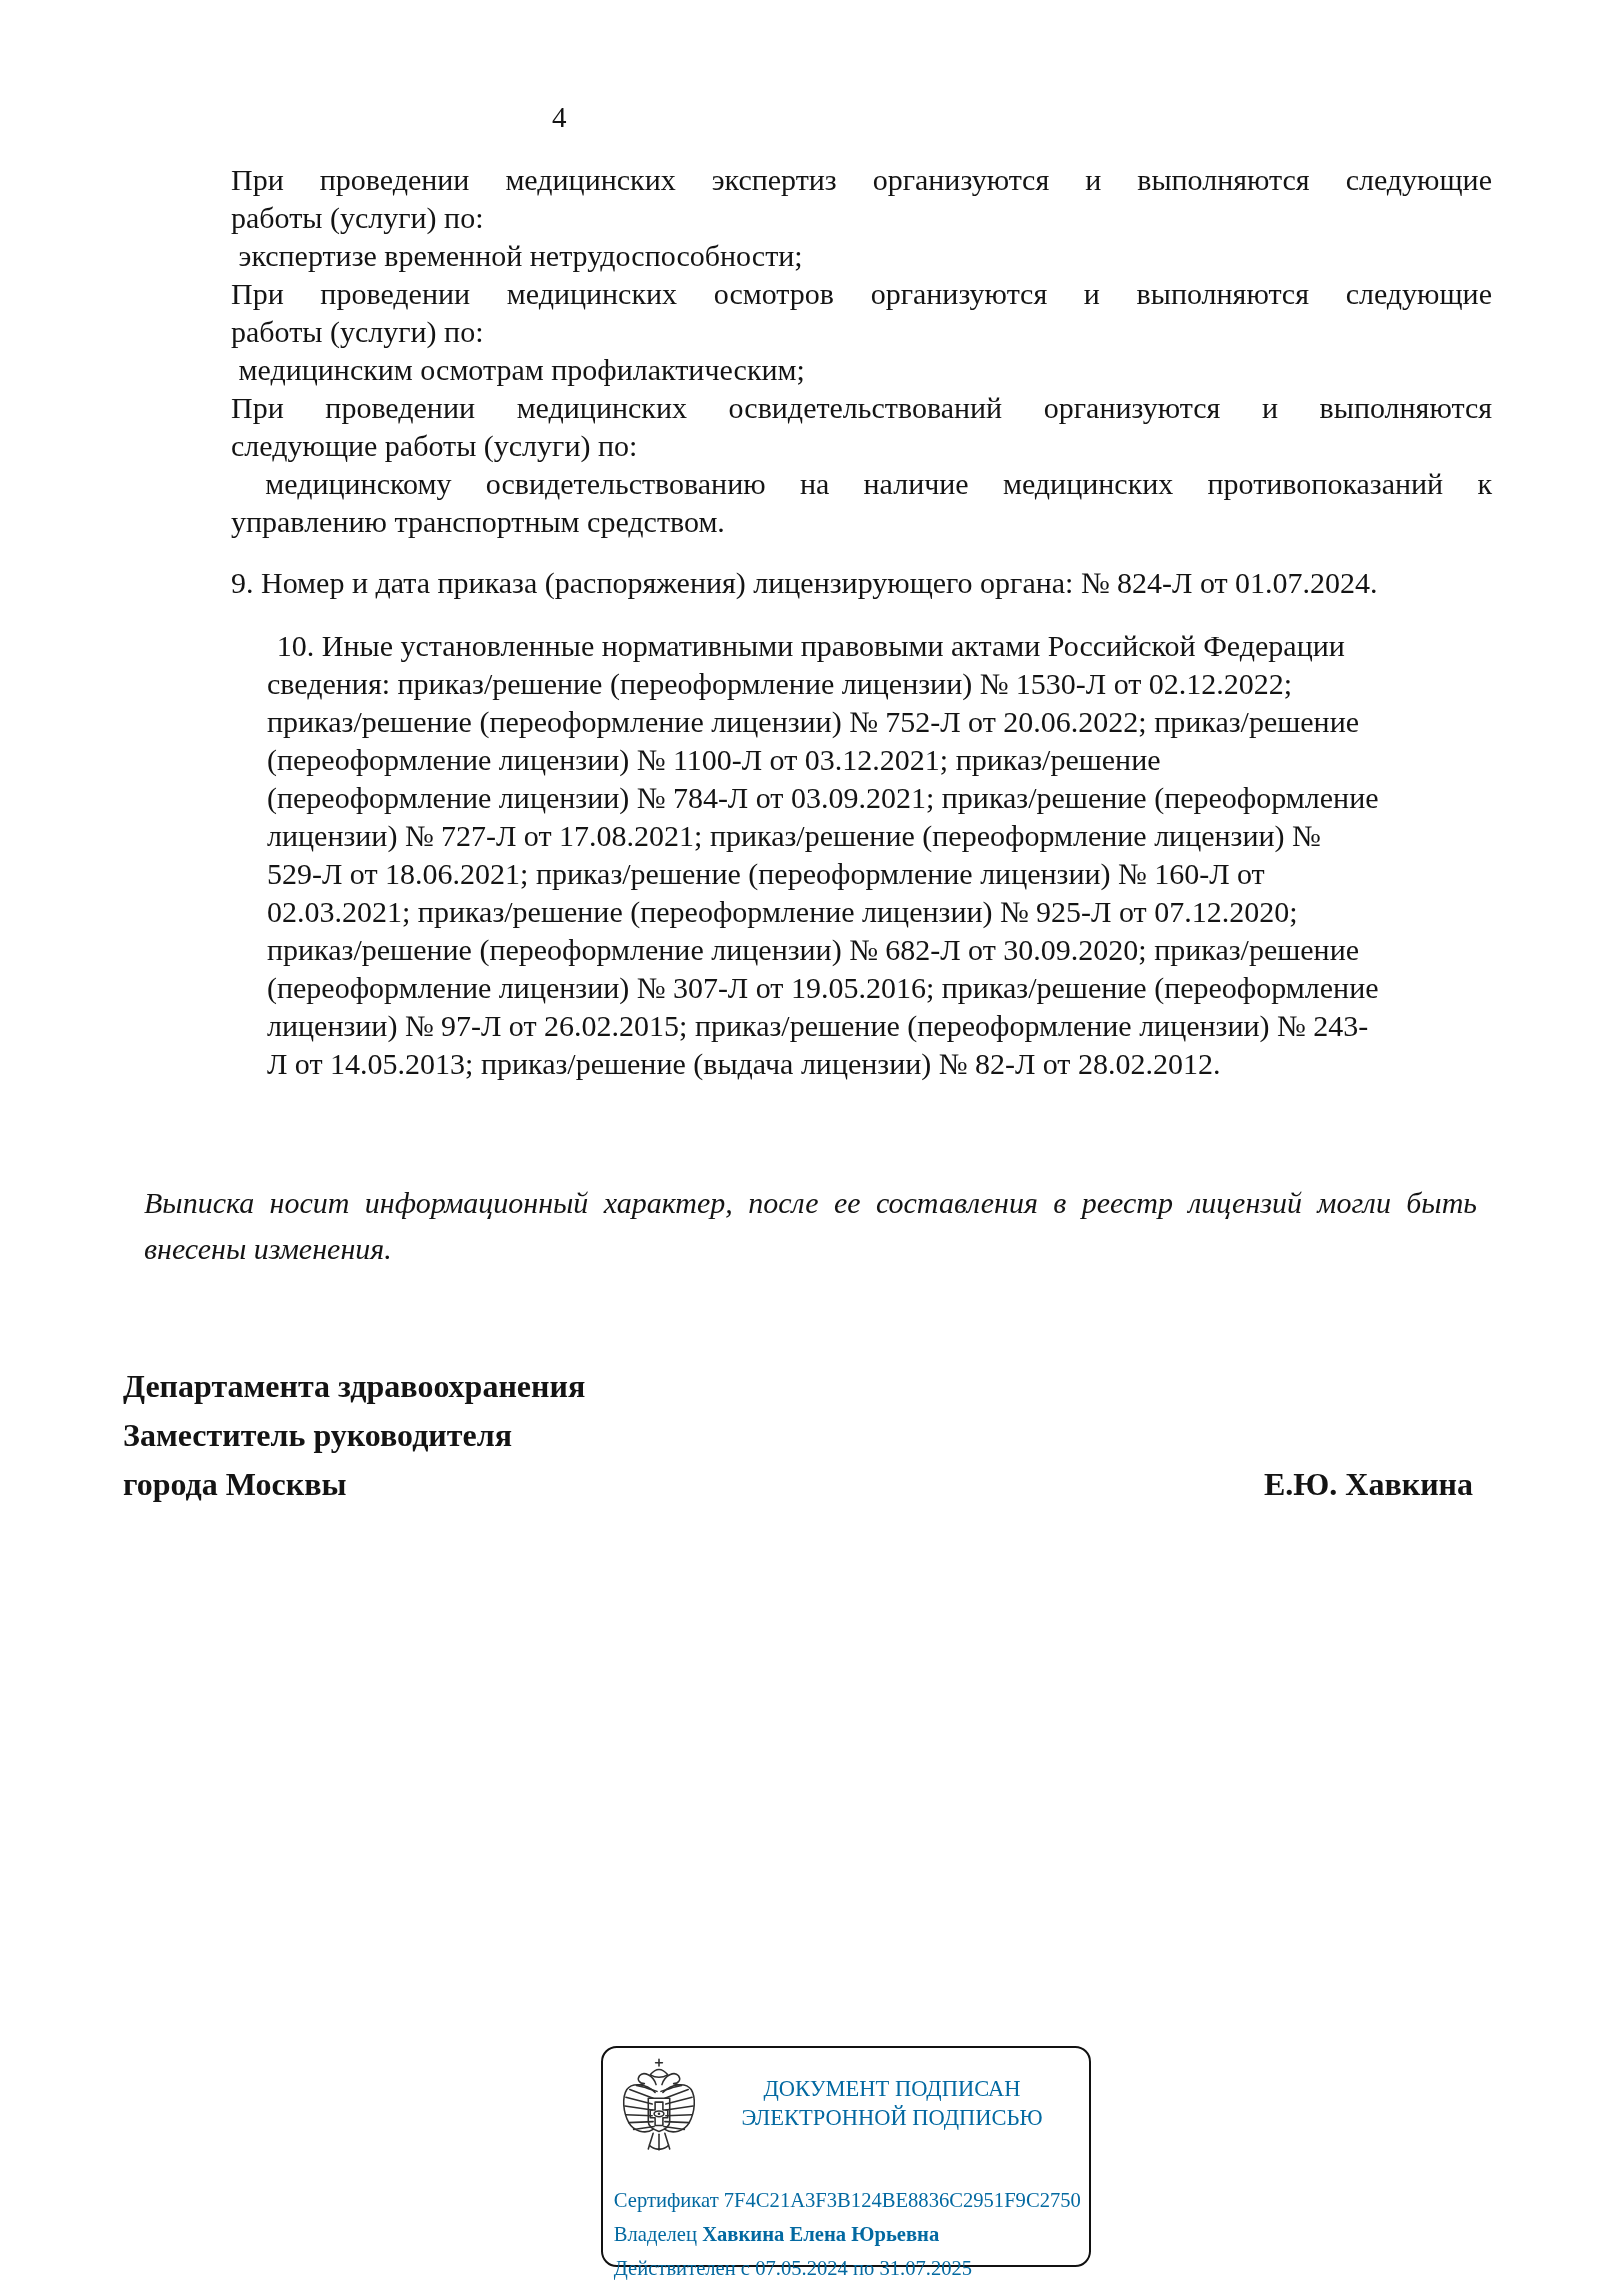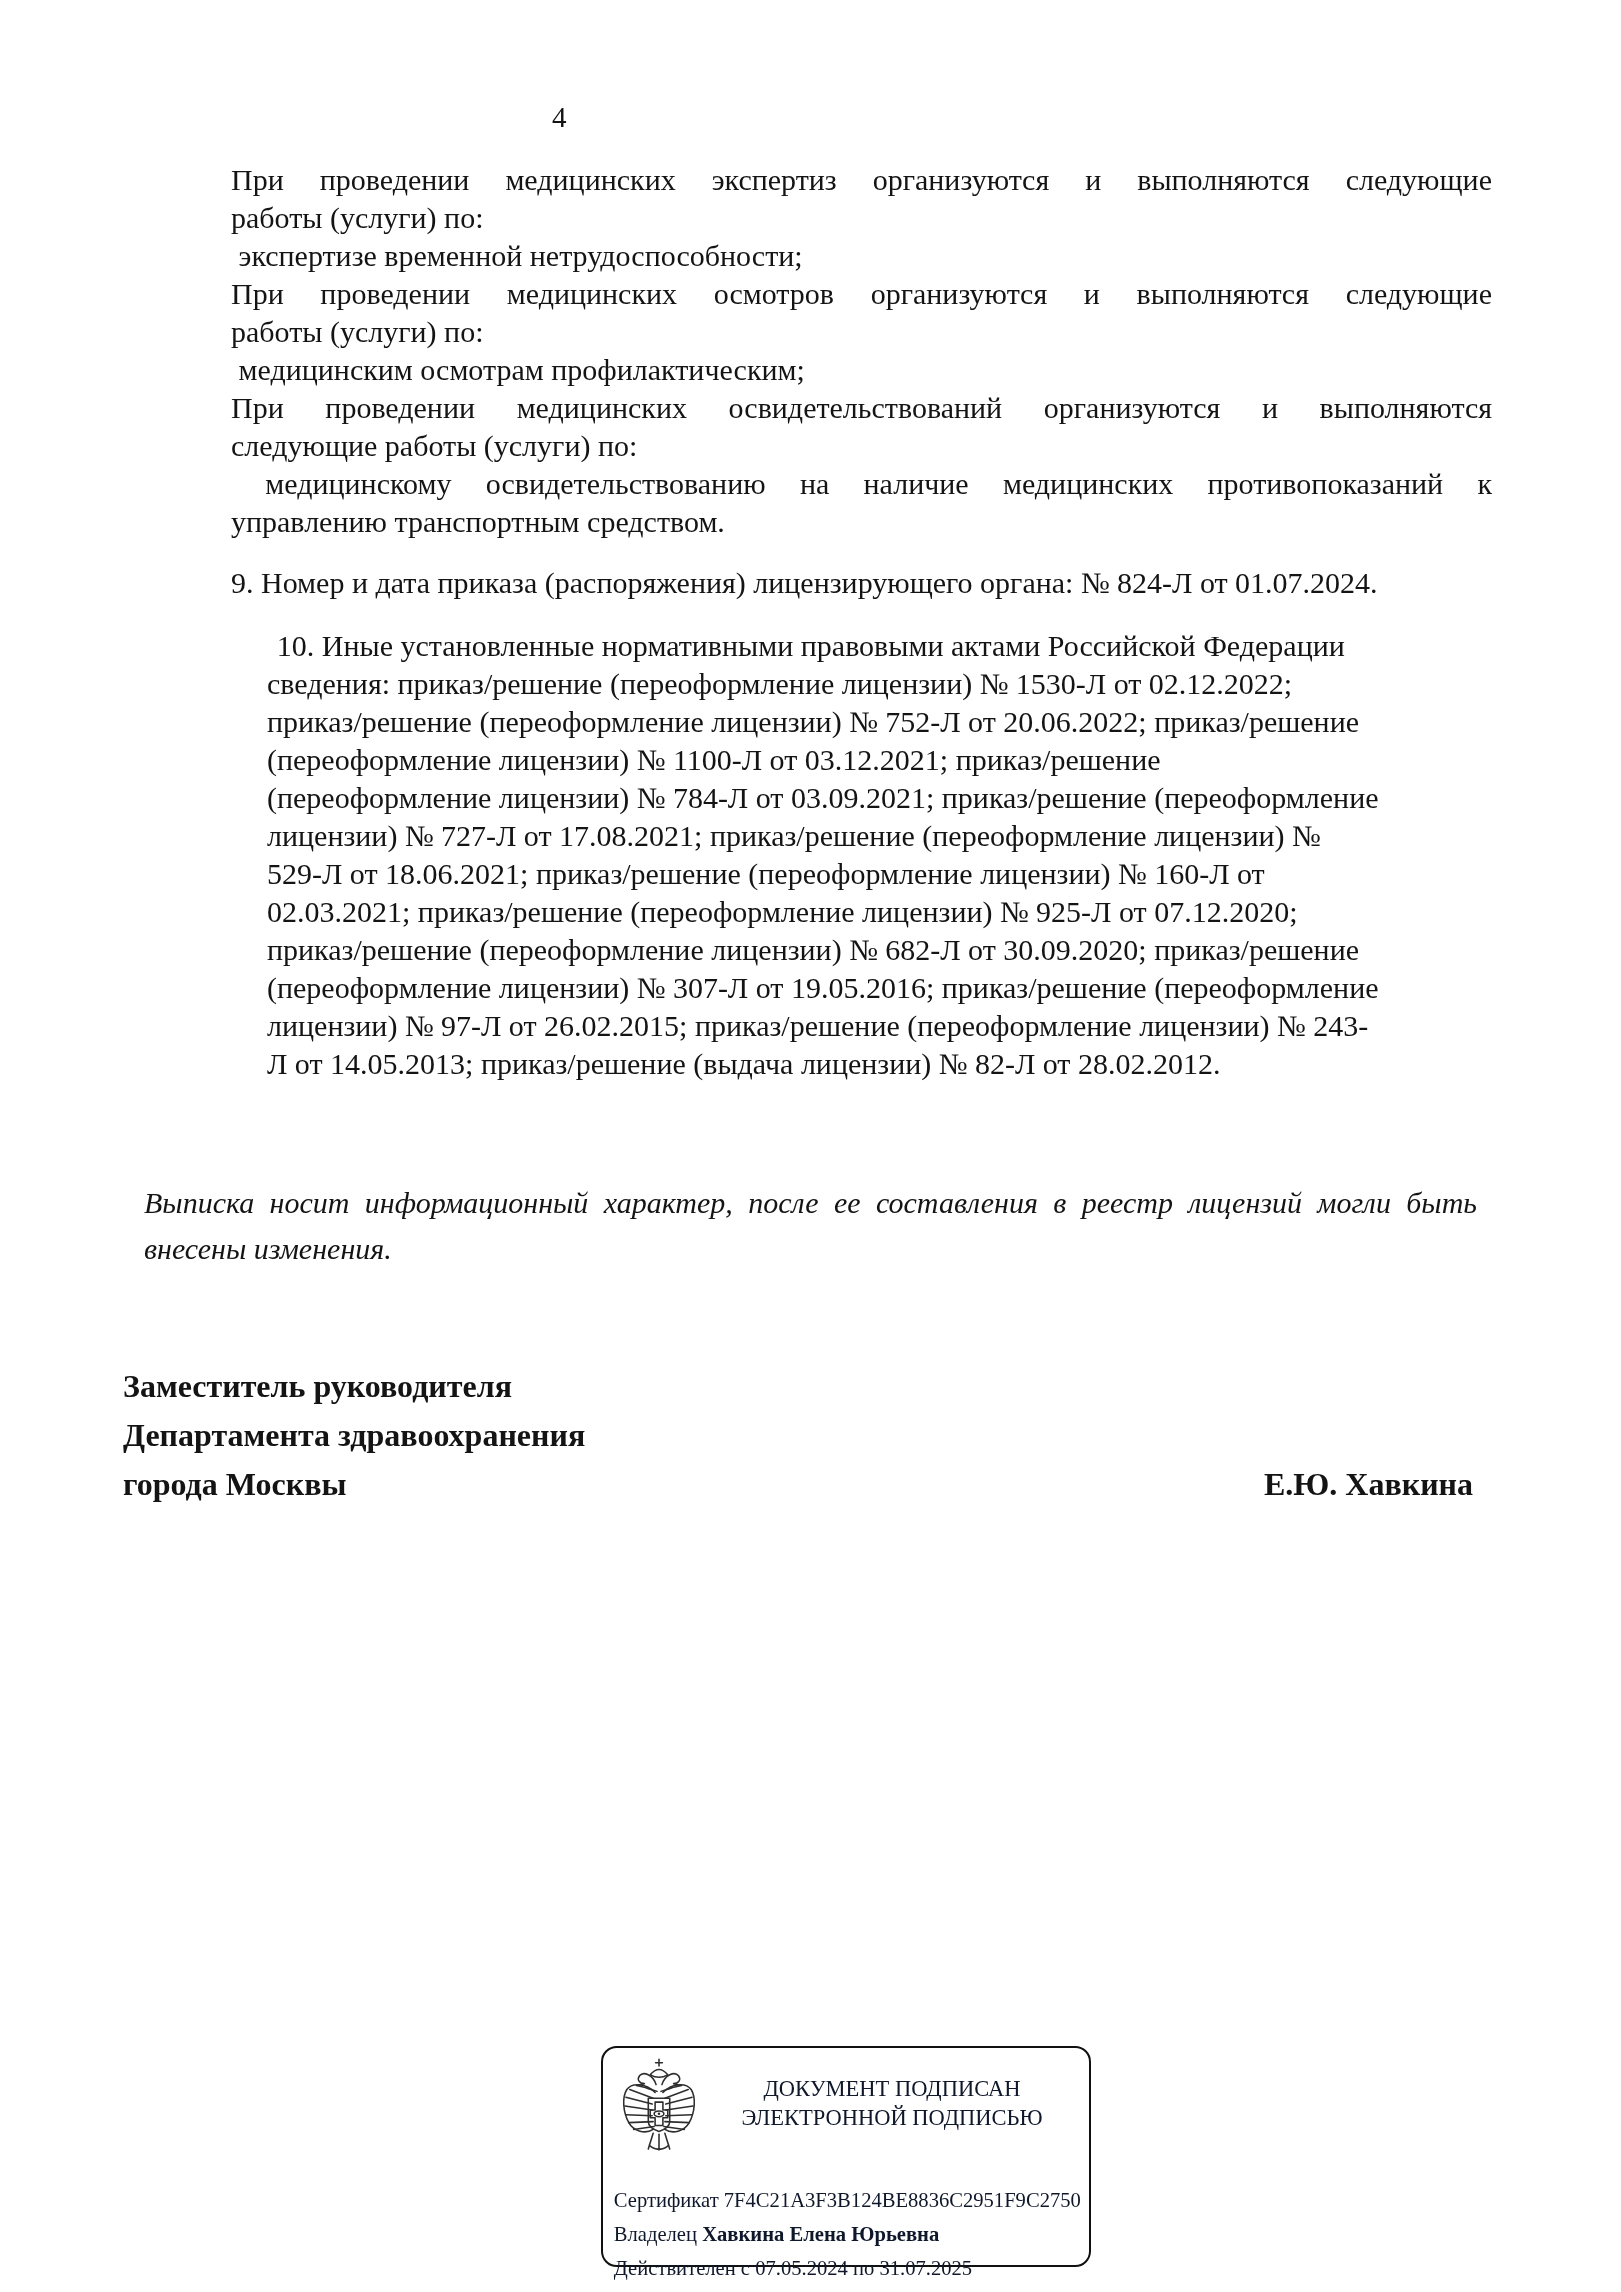--- a/index.html
+++ b/index.html
@@ -37,21 +37,21 @@
     position:absolute;left:123px;top:1362px;width:1350px;
     font-size:32px;font-weight:bold;
   }
   .sig .sig-ln,.sig .sig-row{line-height:49px;}
   .sig-row{display:flex;justify-content:space-between;}
   
   .stamp{
     position:absolute;left:601px;top:2046px;width:490px;height:221px;
     box-sizing:border-box;
     border:2.9px solid #111111;border-radius:15.7px;
-    color:#0f172a;
+    color:#0369a1;
   }
   .emblem{position:absolute;left:16.7px;top:8.8px;width:78px;height:102px;}
   .stamp-title{
     position:absolute;left:98px;right:5.9px;top:25.5px;
     text-align:center;font-size:22.5px;line-height:29px;
     white-space:nowrap;
   }
   .stamp-rows{position:absolute;left:10.8px;top:115px;font-size:20.6px;margin-top:20px;}
   .srow{line-height:34px;white-space:nowrap;}
   .b{font-weight:bold;}
@@ -104,22 +104,22 @@
         <div class="ln">Л от 14.05.2013; приказ/решение (выдача лицензии) № 82-Л от 28.02.2012.</div>
       </div>
   </div>
 
   <div class="note jp">
       <div class="ln">Выписка носит информационный характер, после ее составления в реестр лицензий могли быть</div>
       <div class="ln">внесены изменения.</div>
     </div>
 
   <div class="sig">
+    <div class="sig-ln">Департамента здравоохранения</div>
     <div class="sig-ln">Заместитель руководителя</div>
-    <div class="sig-ln">Департамента здравоохранения</div>
     <div class="sig-row">
       <span>города Москвы</span>
       <span>Е.Ю. Хавкина</span>
     </div>
   </div>
 
   <div class="stamp">
     <svg class="emblem" viewBox="0 0 80 104" xmlns="http://www.w3.org/2000/svg" xmlns:xlink="http://www.w3.org/1999/xlink">
       <g fill="none" stroke="#2e2e2e" stroke-width="1.6" stroke-linecap="round" stroke-linejoin="round">
         <path d="M40 2 v7 M36.5 5.5 h7"></path>

